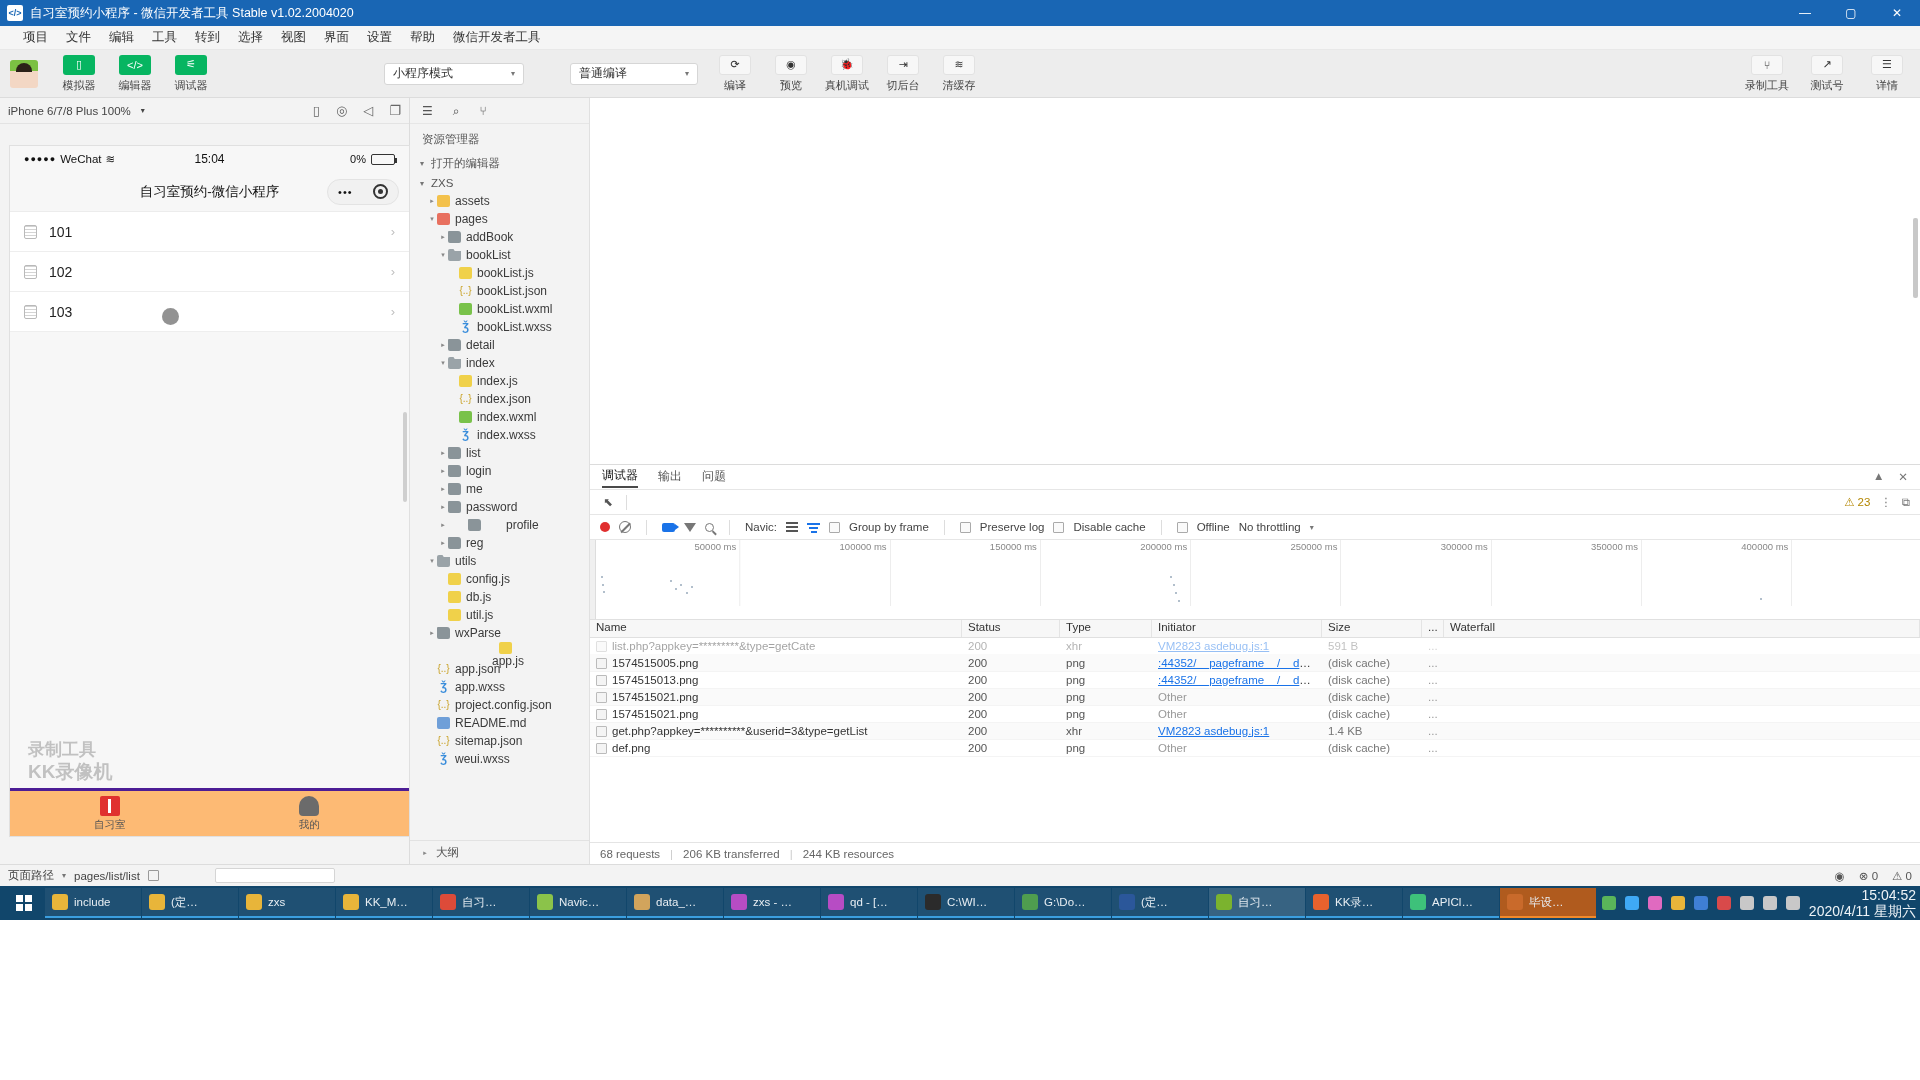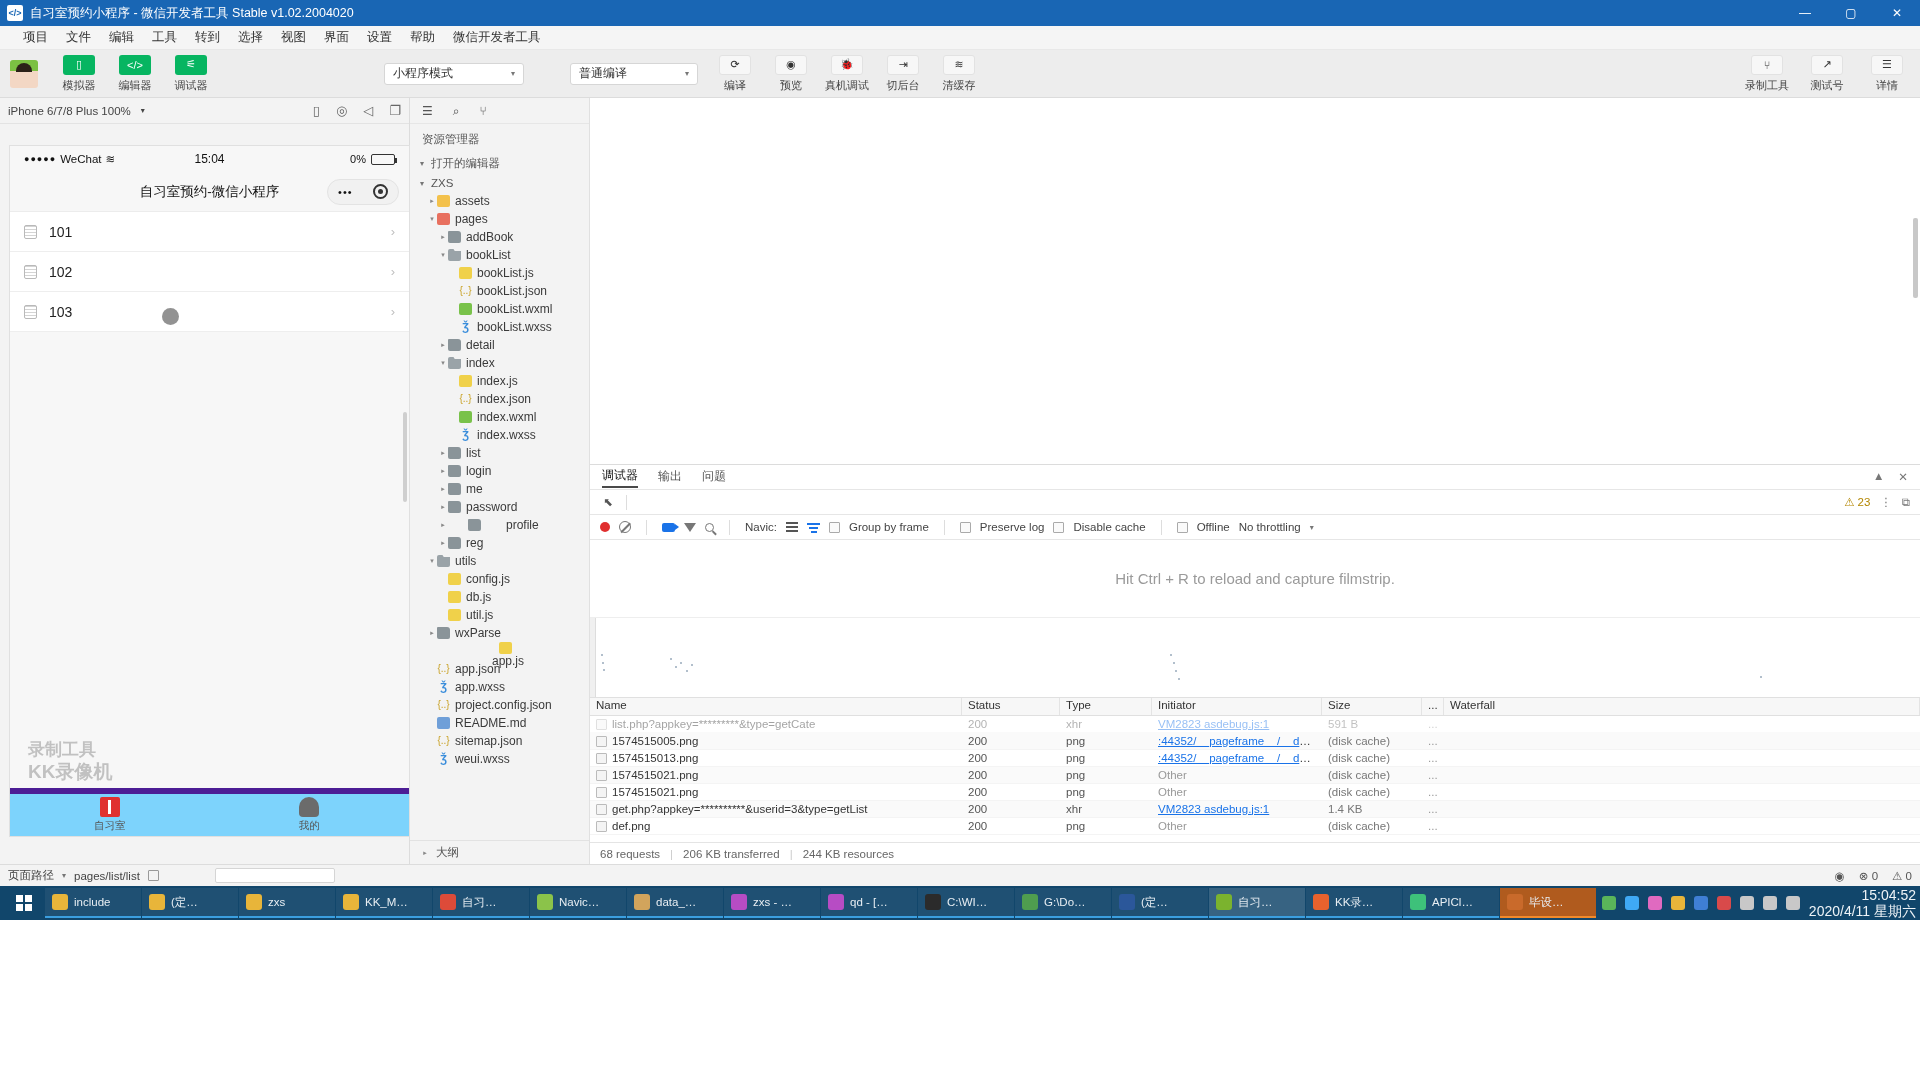--- a/index.html
+++ b/index.html
@@ -127,21 +127,21 @@
   .room .ricon {
     width: 13px; height: 14px; margin-right: 12px; border: 1px solid #b9b9b9;
     border-radius: 2px; background: repeating-linear-gradient(to bottom,#d4d4d4 0 1px,#fff 1px 3px);
   }
   .room .chev { margin-left: auto; color: #c0c0c0; font-size: 13px; }
   .touchdot {
     position: absolute; width: 17px; height: 17px; border-radius: 50%;
     background: rgba(110,110,110,.75); left: 152px; top: 96px; filter: blur(.6px);
   }
   .tabbar {
-    height: 48px; background: #7dd3fc; border-top: 6px solid #4c1d95;
+    height: 48px; background: #fdba74; border-top: 3px solid #4c1d95;
     display: flex; align-items: center;
   }
   .tabitem { flex: 1; display: flex; flex-direction: column; align-items: center; gap: 2px; }
   .tabitem .ti { width: 20px; height: 20px; }
   .ti.book { background:#e0312f; border-radius:2px; position:relative; }
   .ti.book::after{content:"";position:absolute;left:8px;top:3px;width:3px;height:14px;background:#fff;}
   .ti.user { background:#6b6b6b; border-radius:50% 50% 4px 4px; }
   .tabitem .tl { font-size: 10.5px; color: #555; }
   .watermark {
     position: absolute; left: 18px; bottom: 52px; color: rgba(150,150,150,.55);
@@ -701,24 +701,33 @@
           <span class="ctrl-lbl">Preserve log</span>
           <span class="chk"></span>
           <span class="ctrl-lbl">Disable cache</span>
           <span class="vsep"></span>
           <span class="chk"></span>
           <span class="ctrl-lbl">Offline</span>
           <span class="ctrl-lbl">No throttling</span>
           <span class="caret" style="font-size:8px;color:#777">▾</span>
         </div>
 
-        <div class="filmstrip">Hit Ctrl + R to reload and capture filmstrip.</div>
 
         <div class="timeline">
           <div class="tl-handle"></div>
+          <div class="tl-ticks" id="tlTicks">
+              <div class="tl-tick" style="left: 11.3%;">50000 ms</div>
+              <div class="tl-tick" style="left: 22.6%;">100000 ms</div>
+              <div class="tl-tick" style="left: 33.9%;">150000 ms</div>
+              <div class="tl-tick" style="left: 45.2%;">200000 ms</div>
+              <div class="tl-tick" style="left: 56.5%;">250000 ms</div>
+              <div class="tl-tick" style="left: 67.8%;">300000 ms</div>
+              <div class="tl-tick" style="left: 79.1%;">350000 ms</div>
+              <div class="tl-tick" style="left: 90.4%;">400000 ms</div>
+            </div>
           <div class="tl-dots" id="tlDots">
               <i style="left: 0.8%; top: 18px;"></i>
               <i style="left: 0.9%; top: 26px;"></i>
               <i style="left: 1%; top: 33px;"></i>
               <i style="left: 6%; top: 22px;"></i>
               <i style="left: 6.4%; top: 30px;"></i>
               <i style="left: 6.8%; top: 26px;"></i>
               <i style="left: 7.2%; top: 34px;"></i>
               <i style="left: 7.6%; top: 28px;"></i>
               <i style="left: 43.6%; top: 18px;"></i>

